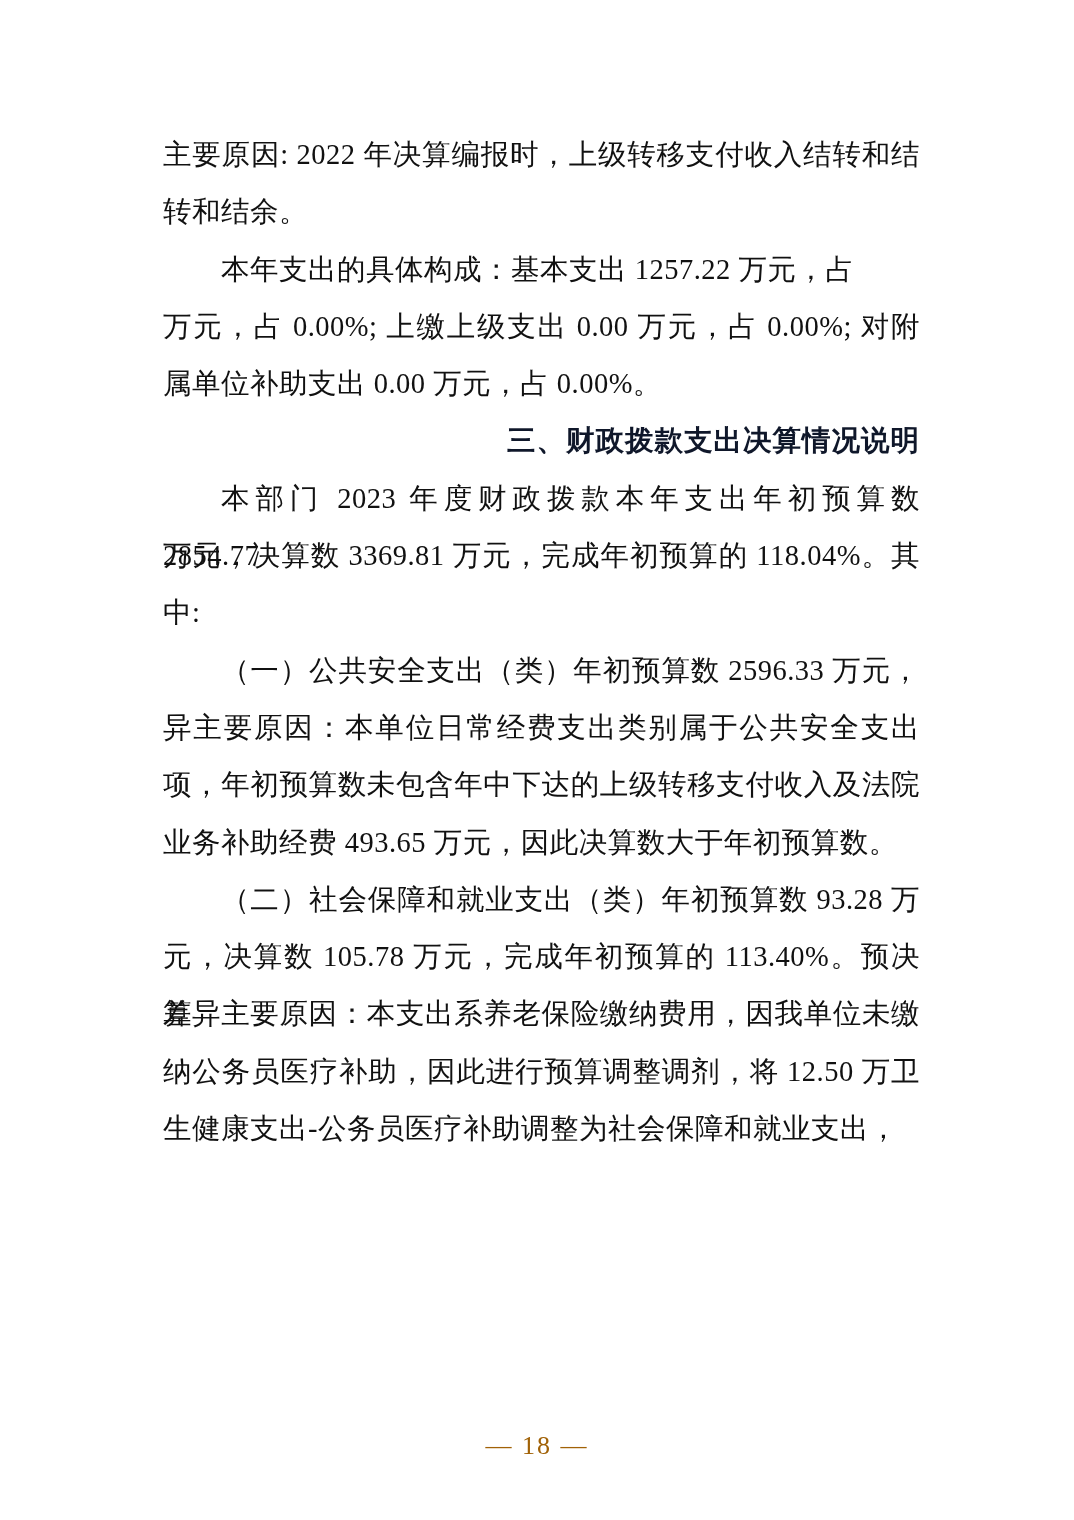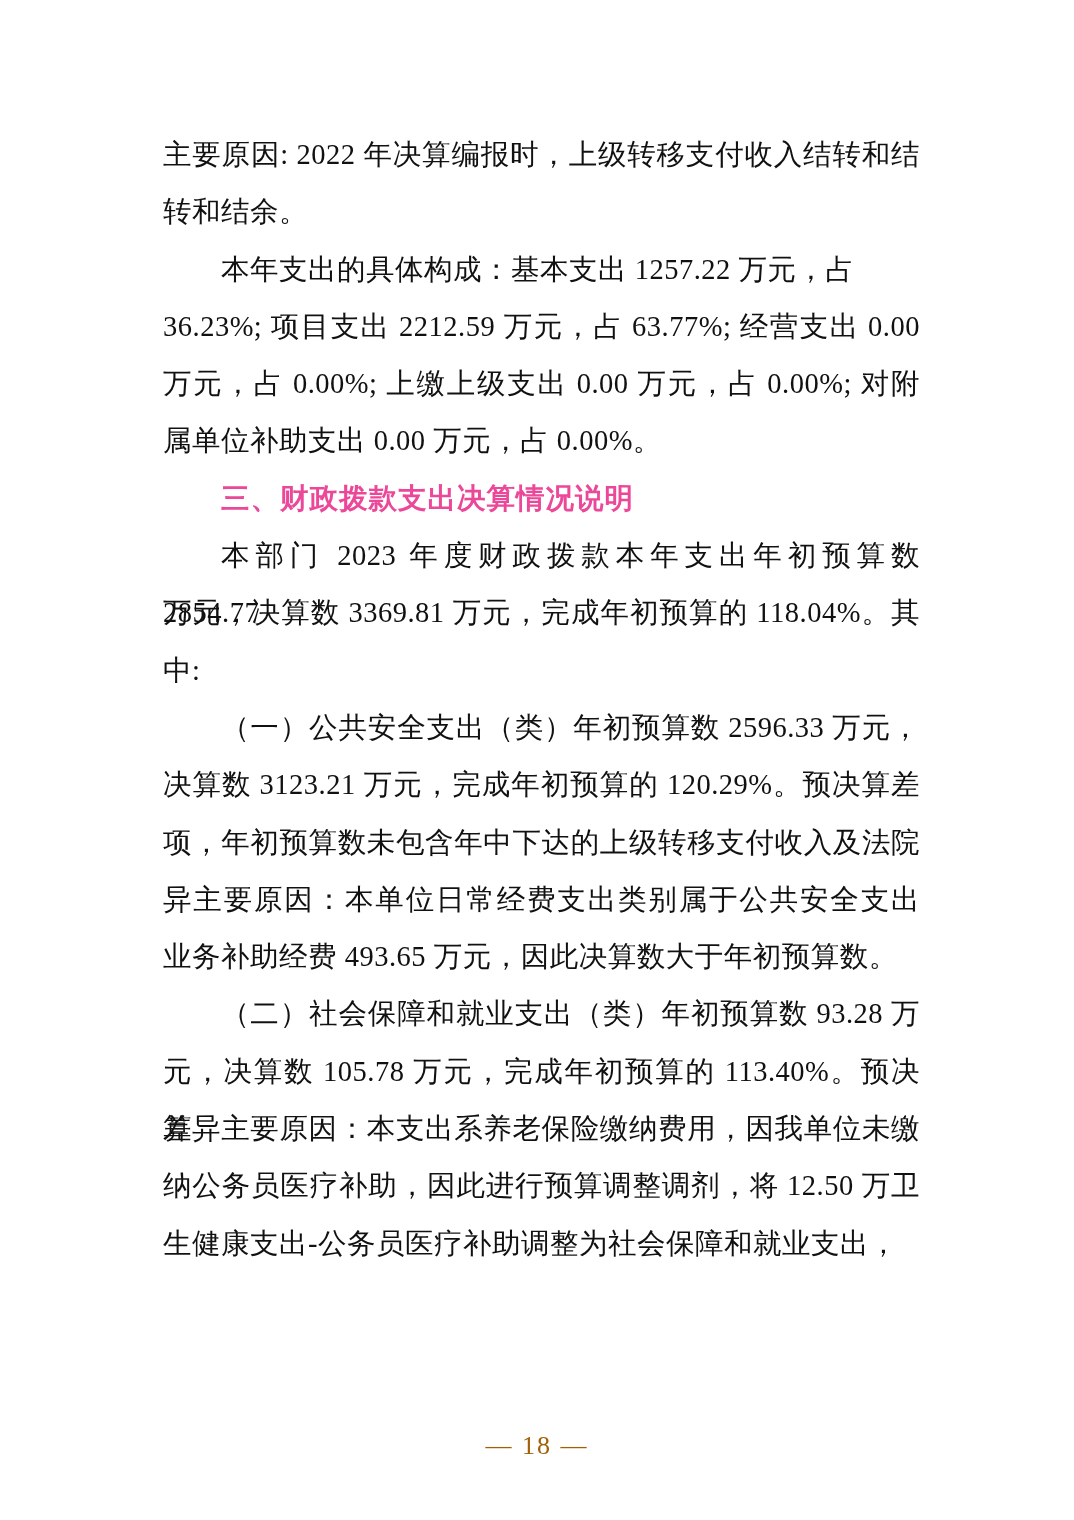--- a/index.html
+++ b/index.html
@@ -36,22 +36,23 @@
     white-space: normal;
     text-align: justify;
     text-align-last: justify;
   }
   .ind {
     text-indent: 58px;
   }
   .heading {
     font-family: "Liberation Sans", "DejaVu Sans", sans-serif;
     font-weight: bold;
-    color: #ec4899;
+    color: #0f172a;
     letter-spacing: 1px;
+    text-align: right;
   }
   .footer {
     position: absolute;
     left: 0;
     top: 1426px;
     width: 100%;
     text-align: center;
     font-size: 26px;
     line-height: 40px;
     color: #a16207;
@@ -61,34 +62,32 @@
 </head>
 <body>
 
 <div class="page">
   <div class="content">
 
     <p class="line just">主要原因: 2022 年决算编报时，上级转移支付收入结转和结</p>
     <p class="line">转和结余。</p>
 
     <p class="line ind">本年支出的具体构成：基本支出 1257.22 万元，占</p>
-    <p class="line just">36.23%; 项目支出 2212.59 万元，占 63.77%; 经营支出 0.00</p>
     <p class="line just">万元，占 0.00%; 上缴上级支出 0.00 万元，占 0.00%; 对附</p>
     <p class="line">属单位补助支出 0.00 万元，占 0.00%。</p>
 
     <p class="line heading ind">三、财政拨款支出决算情况说明</p>
 
     <p class="line ind just">本部门 2023 年度财政拨款本年支出年初预算数 2854.77</p>
     <p class="line just">万元，决算数 3369.81 万元，完成年初预算的 118.04%。其</p>
     <p class="line">中:</p>
 
     <p class="line ind just">（一）公共安全支出（类）年初预算数 2596.33 万元，</p>
-    <p class="line just">决算数 3123.21 万元，完成年初预算的 120.29%。预决算差</p>
+    <p class="line just">异主要原因：本单位日常经费支出类别属于公共安全支出</p>
     <p class="line just">项，年初预算数未包含年中下达的上级转移支付收入及法院</p>
-    <p class="line just">异主要原因：本单位日常经费支出类别属于公共安全支出</p>
     <p class="line">业务补助经费 493.65 万元，因此决算数大于年初预算数。</p>
 
     <p class="line ind just">（二）社会保障和就业支出（类）年初预算数 93.28 万</p>
     <p class="line just">元，决算数 105.78 万元，完成年初预算的 113.40%。预决算</p>
     <p class="line just">差异主要原因：本支出系养老保险缴纳费用，因我单位未缴</p>
     <p class="line just">纳公务员医疗补助，因此进行预算调整调剂，将 12.50 万卫</p>
     <p class="line">生健康支出-公务员医疗补助调整为社会保障和就业支出，</p>
 
   </div>
 

